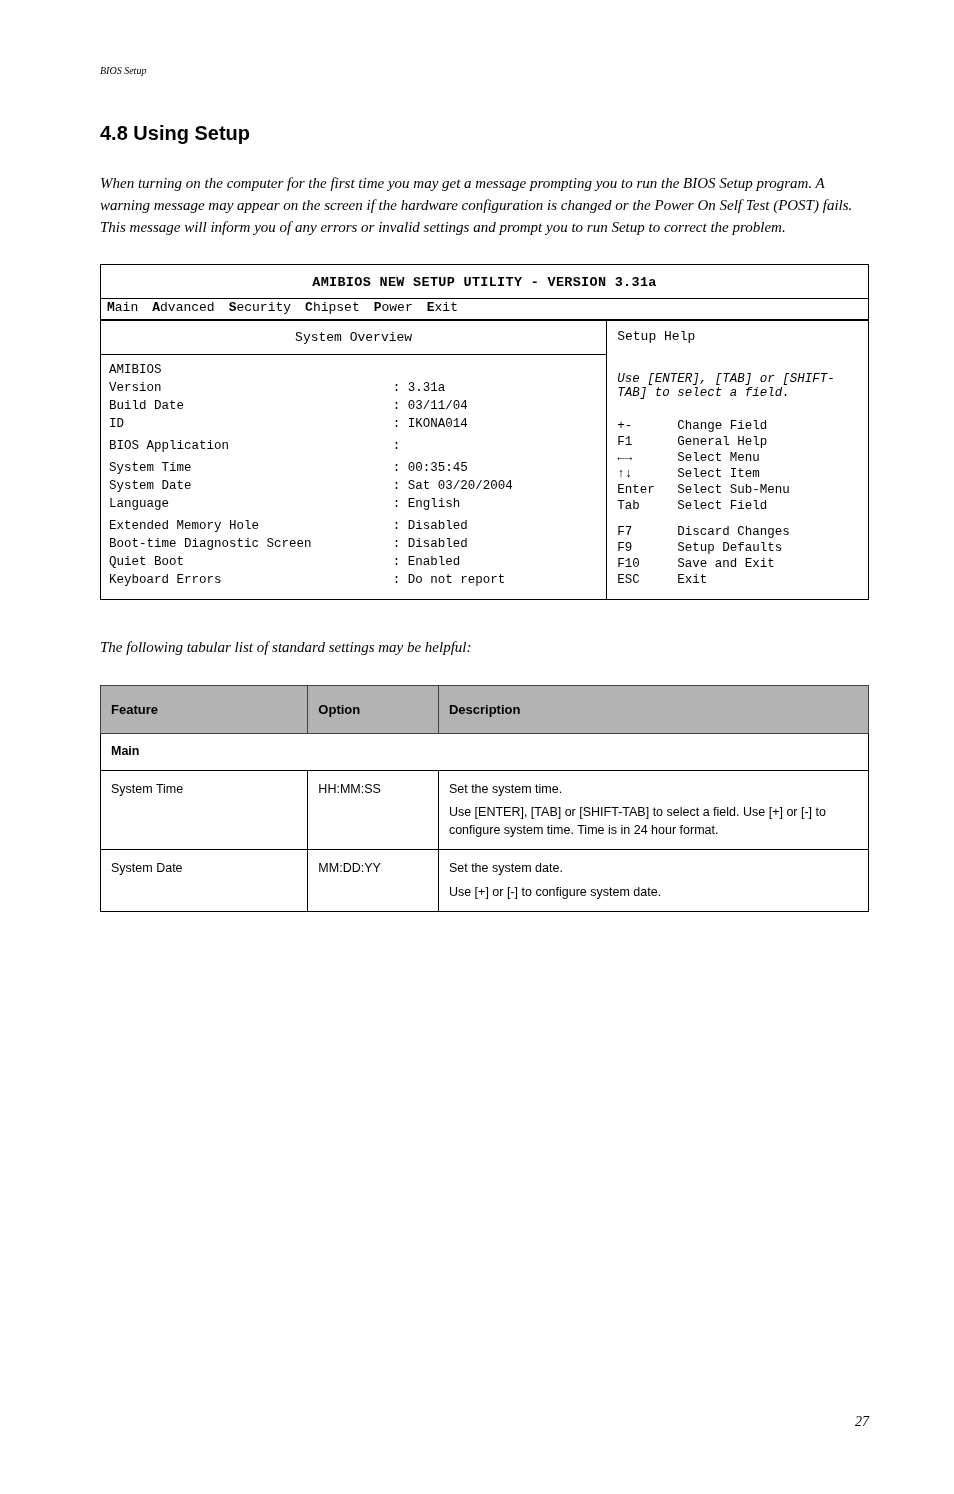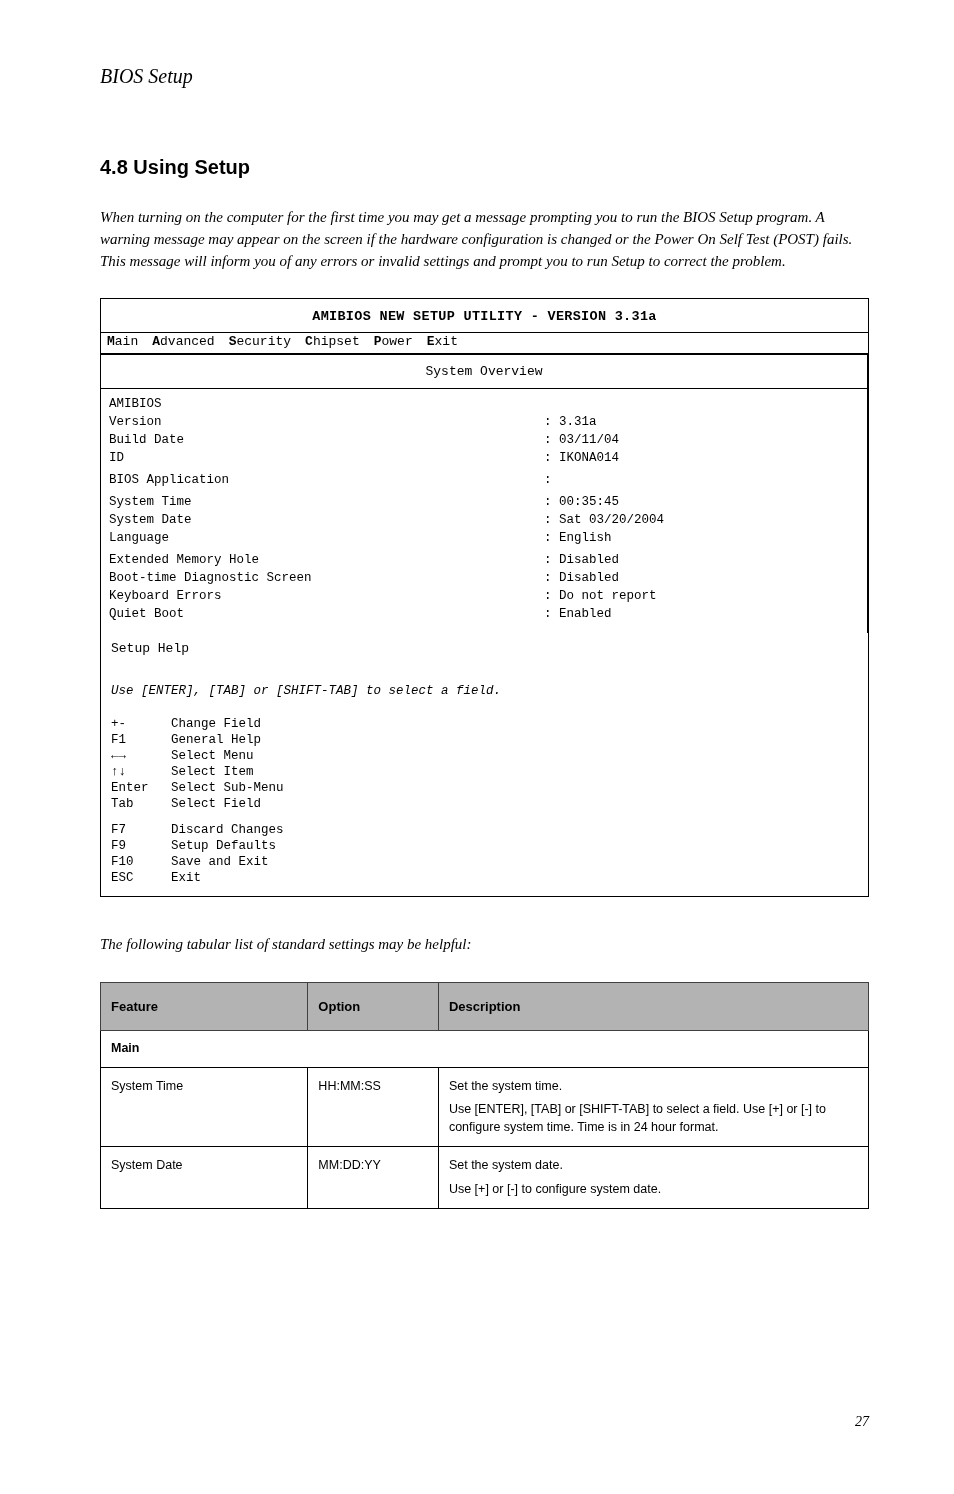--- a/index.html
+++ b/index.html
@@ -10,23 +10,23 @@
     font-family: "Times New Roman", Times, serif;
     color: #000;
   }
   .page {
     width: 954px;
     height: 1494px;
     position: relative;
     padding: 65px 85px 0 100px;
   }
   .header-line {
-    font-size: 20px;
+    font-size: 10px;
     font-style: italic;
-    margin-bottom: 68px;
+    margin-bottom: 46px;
   }
   .h1 {
     font-family: Arial, Helvetica, sans-serif;
     font-weight: bold;
     font-size: 20px;
     margin-bottom: 28px;
   }
   .body {
     font-size: 15px;
     line-height: 1.45;
@@ -52,21 +52,20 @@
   .bios-menubar {
     display: flex;
     gap: 14px;
     padding: 1px 6px 4px;
     border-bottom: 2px solid #000;
     font-size: 13px;
   }
   .bios-menubar span b { font-weight: bold; }
   .bios-body {
     display: flex;
-    flex-direction: column;
   }
   .bios-left {
     flex: 0 0 66%;
     border-right: 1px solid #000;
   }
   .panel-title {
     text-align: center;
     padding: 9px 4px;
     border-bottom: 1px solid #000;
     font-size: 13px;
@@ -197,26 +196,26 @@
             </div>
             <div class="bios-row">
               <div class="bios-lbl">Extended Memory Hole</div>
               <div class="bios-val">: Disabled</div>
             </div>
             <div class="bios-row">
               <div class="bios-lbl">Boot-time Diagnostic Screen</div>
               <div class="bios-val">: Disabled</div>
             </div>
             <div class="bios-row">
+              <div class="bios-lbl">Quiet Boot</div>
+              <div class="bios-val">: Enabled</div>
+            </div>
+            <div class="bios-row">
               <div class="bios-lbl">Keyboard Errors</div>
               <div class="bios-val">: Do not report</div>
-            </div>
-            <div class="bios-row">
-              <div class="bios-lbl">Quiet Boot</div>
-              <div class="bios-val">: Enabled</div>
             </div>
           </div>
       </div>
       <div class="bios-right">
         <div class="help-title">Setup Help</div>
         <div style="margin-bottom:18px;font-style:italic;">Use [ENTER], [TAB] or [SHIFT-TAB] to select a field.</div>
         <div id="bios-help-keys">
             <div class="help-row">
               <div class="help-key">+-</div>
               <div>Change Field</div>

